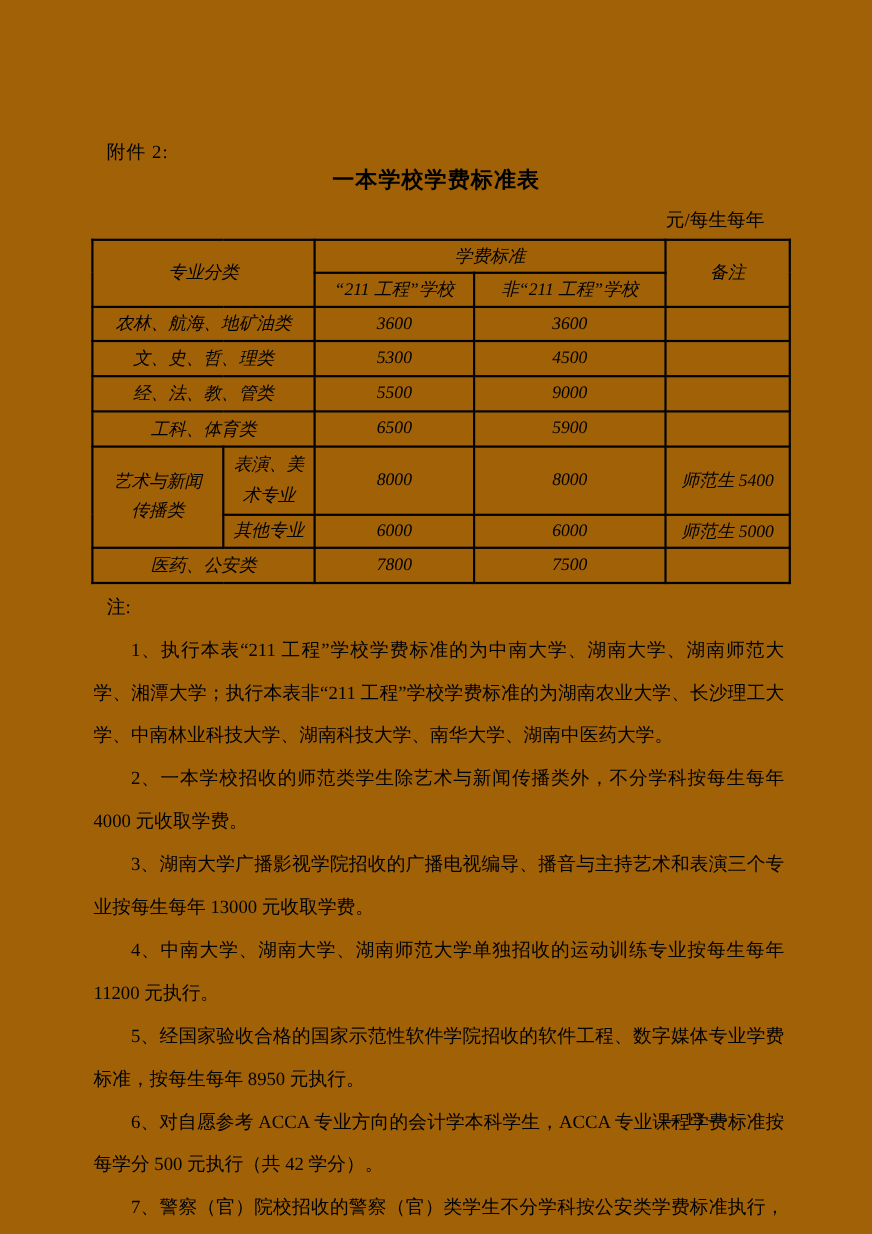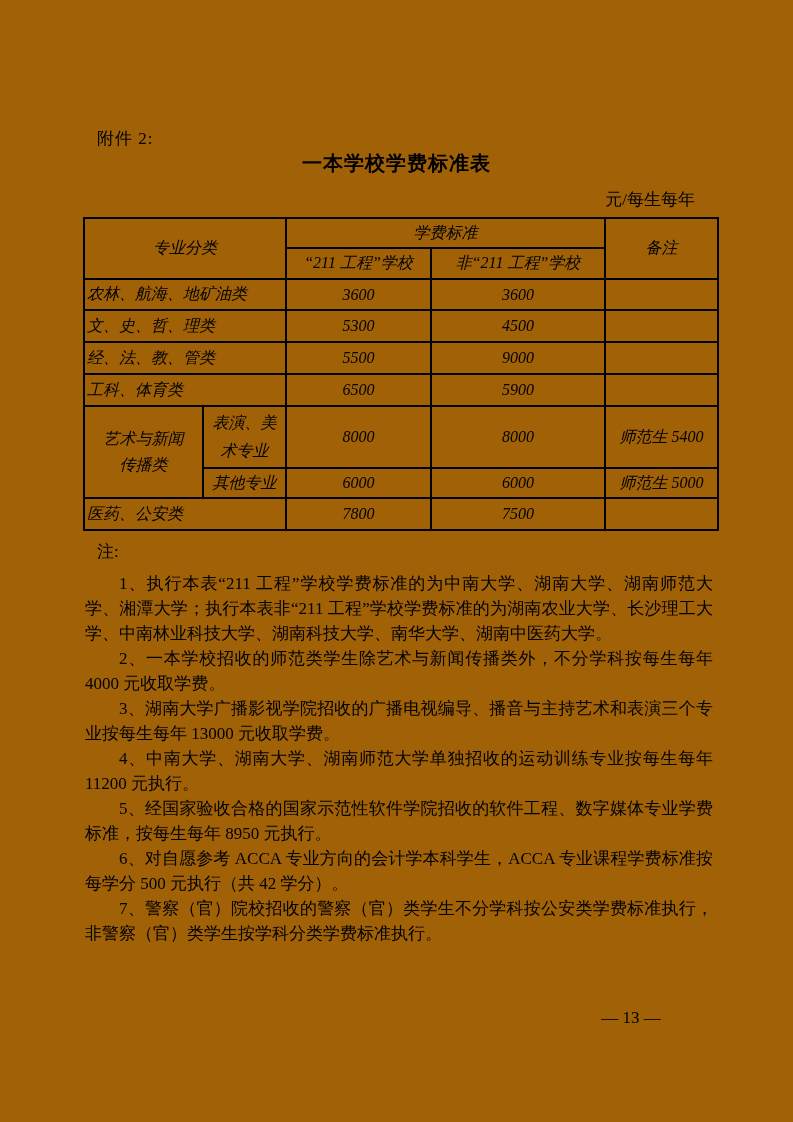--- a/index.html
+++ b/index.html
@@ -53,42 +53,42 @@
     vertical-align: middle;
     overflow: hidden;
     font-style: italic;
   }
   .fee-table th { text-align: center; }
   .row-h1 { height: 30px; }
   .row-h2 { height: 31px; }
   .row-d  { height: 32px; }
   .row-tall { height: 62px; }
   .row-short { height: 30px; }
-  .cell-cat { text-align: left; padding-left: 3px; }
+  .cell-cat { text-align: center; padding-left: 3px; }
   .cell-num { text-align: center; }
   .cell-remark { text-align: center; padding: 0 1px; border-radius: 13px; }
   .cell-group { text-align: center; }
   .wrap-narrow { display: inline-block; max-width: 88px; line-height: 26px; }
   .cell-sub { text-align: center; padding: 2px 0 2px 2px; line-height: 28px; }
   .va-top { vertical-align: top; padding-top: 9px; }
   .notes {
     position: absolute;
     left: 85px;
     top: 539px;
     width: 628px;
     font-size: 17px;
   }
   .note-label {
     margin: 0 0 7px 12px;
     line-height: 25px;
   }
   .note-item {
     margin: 0;
     text-indent: 2em;
-    line-height: 25px;
+    line-height: 39px;
     text-align: justify;
   }
   .page-number {
     position: absolute;
     top: 1008px;
     left: 585px;
     width: 92px;
     text-align: center;
     font-size: 17px;
   }

